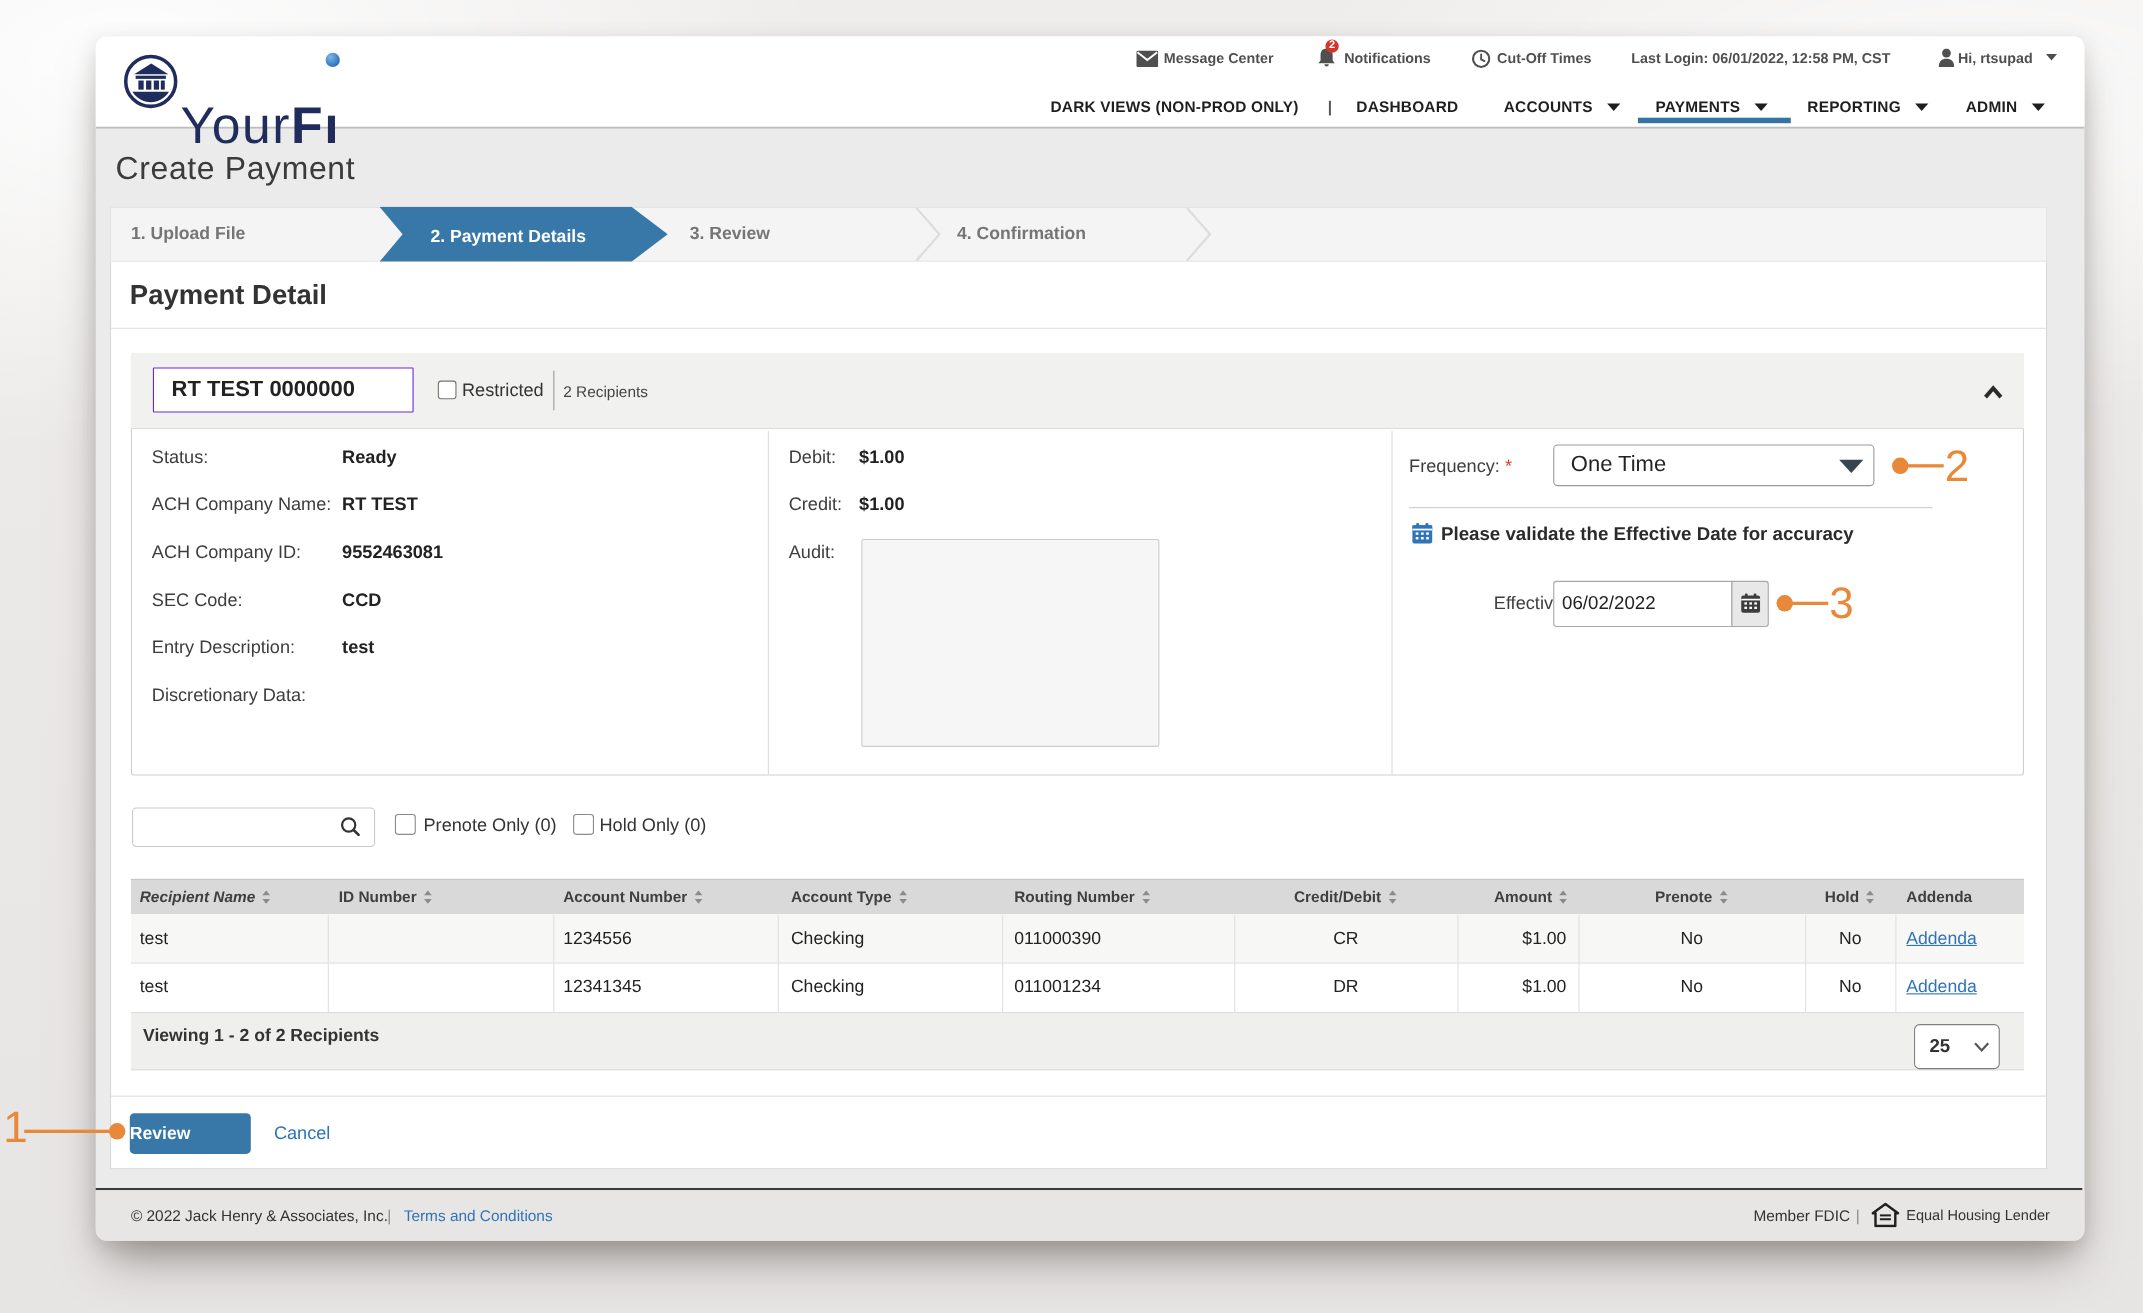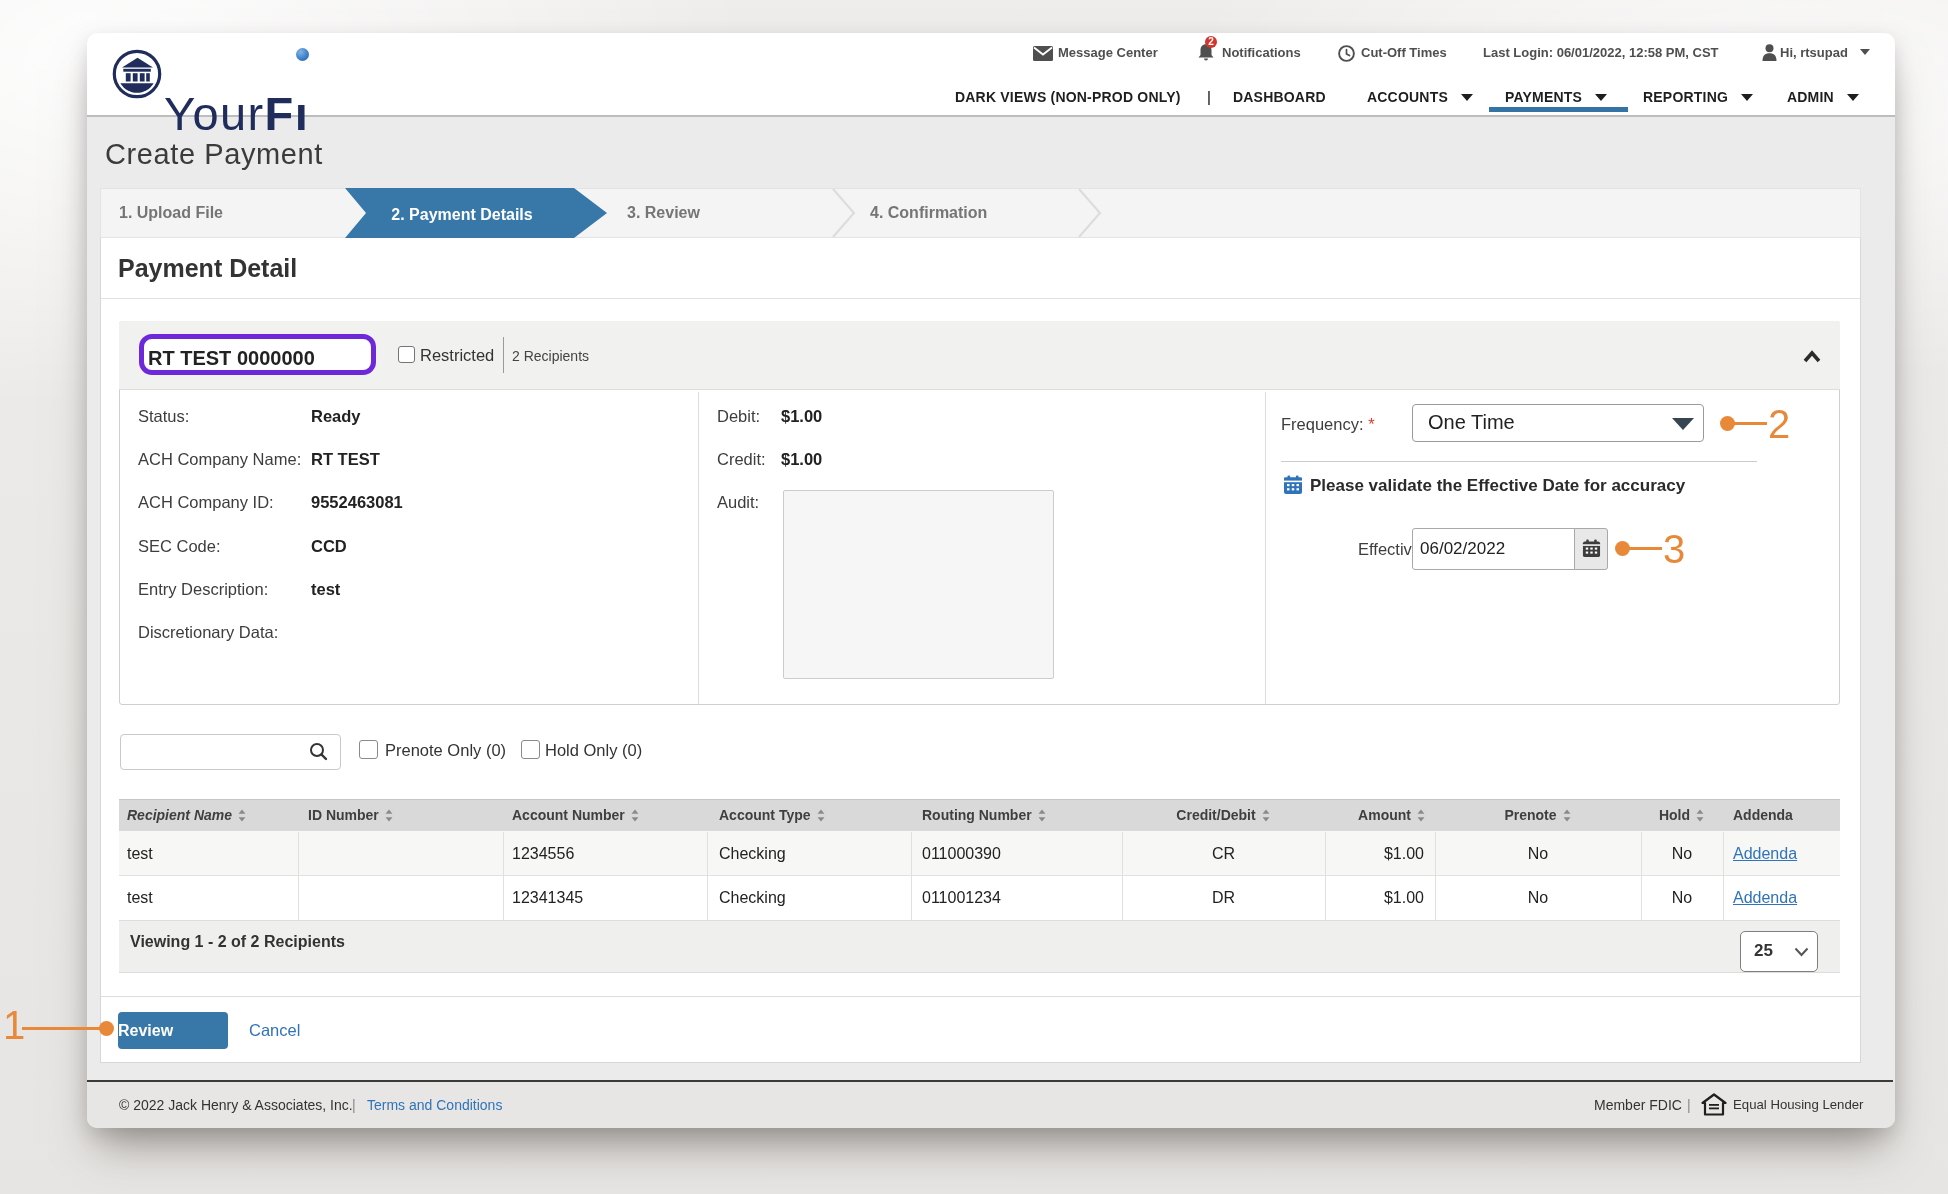--- a/index.html
+++ b/index.html
@@ -25,21 +25,21 @@
 .ucaret { display:inline-block; width:0; height:0; border-left:5px solid transparent; border-right:5px solid transparent; border-top:6px solid #4f4f4f; vertical-align:2px; margin-left:8px; }
 .pay-underline { position:absolute; left:1489px; top:107px; width:139px; height:5px; background:#3474a4; }
 .pagetitle { position:absolute; left:105px; top:138px; font-size:29px; letter-spacing:0.6px; color:#3b3b3b; }
 .steps { position:absolute; left:100px; top:188px; width:1761px; height:50px; background:#f4f4f4; border:1px solid #e3e3e3; }
 .steptxt { position:absolute; top:0; height:50px; line-height:50px; font-size:16px; font-weight:bold; color:#757575; white-space:nowrap; }
 .panel { position:absolute; left:100px; top:238px; width:1761px; height:825px; background:#ffffff; border:1px solid #d7d7d7; border-top:none; }
 .ptitle { position:absolute; left:118px; top:254px; font-size:25px; font-weight:bold; color:#333; }
 .pdivider { position:absolute; left:101px; top:298px; width:1759px; height:1px; background:#e2e2e2; }
 .box { position:absolute; left:119px; top:321px; width:1721px; height:384px; border:1px solid #cfcfcf; border-radius:3px; background:#fff; }
 .boxhead { position:absolute; left:119px; top:321px; width:1721px; height:69px; background:#f1f1f0; border-bottom:1px solid #ddd; border-radius:3px 3px 0 0; }
-.nameinput { position:absolute; left:139px; top:334px; width:237px; height:41px; background:#fff; border:5px solid #6d28d9; border-radius:13px; line-height:39px; padding-left:4px; font-size:20px; font-weight:bold; color:#222; }
+.nameinput { position:absolute; left:139px; top:334px; width:237px; height:41px; background:#fff; border:1px solid #6d28d9; border-radius:1px; line-height:39px; padding-left:16px; font-size:20px; font-weight:bold; color:#222; }
 .cbx { position:absolute; width:19px; height:19px; background:#fff; border:2px solid #757575; border-radius:3px; }
 .lbl { position:absolute; white-space:nowrap; }
 .vline { position:absolute; width:1px; background:#dcdcdc; }
 .row-label { font-size:16.5px; color:#3d3d3d; }
 .row-value { font-size:16.5px; font-weight:bold; color:#222; }
 .sel { position:absolute; background:#fff; border:1px solid #9a9a9a; border-radius:4px; }
 .oline { position:absolute; height:2.5px; background:#e8893a; }
 .ocirc { position:absolute; width:15px; height:15px; border-radius:50%; background:#e8893a; }
 .onum { position:absolute; font-size:40px; line-height:40px; color:#e8893a; font-weight:400; }
 .thead { position:absolute; background:#d9d9d9; border-top:1px solid #c6c6c6; height:32px; }

